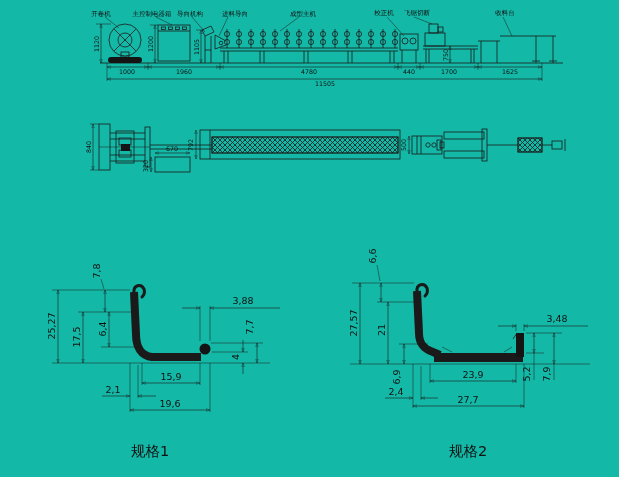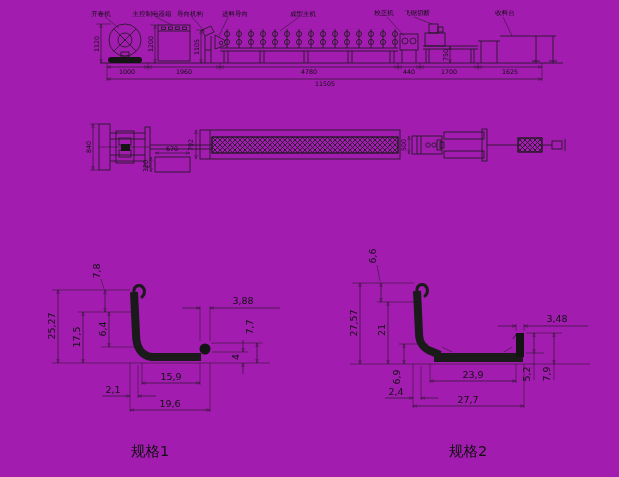--- a/index.html
+++ b/index.html
@@ -1,16 +1,16 @@
 <!DOCTYPE html>
 <html><head>
 <meta charset="utf-8">
 <style>
   html,body{margin:0;padding:0;background:#ffffff;}
-  #stage{position:relative;width:619px;height:477px;background:#a21caf;overflow:hidden;
+  #stage{position:relative;width:619px;height:477px;background:#14b8a6;overflow:hidden;
          font-family:"DejaVu Sans",sans-serif;}
   svg{display:block;}
   .draw line,.draw rect,.draw circle,.draw path,.draw polygon{stroke:#1a1a1a;stroke-width:.8;fill:none;}
   .draw .f{fill:#141414;stroke:none;}
   .draw .x{stroke-width:.5;}
   .draw .dim{stroke-width:.6;marker-start:url(#ar);marker-end:url(#ar);}
   .draw .de{stroke-width:.6;marker-end:url(#ar);}
   .draw .p3{stroke-width:3;}
   .draw .p8{stroke-width:8;}
   .draw .p9{stroke-width:9;}

